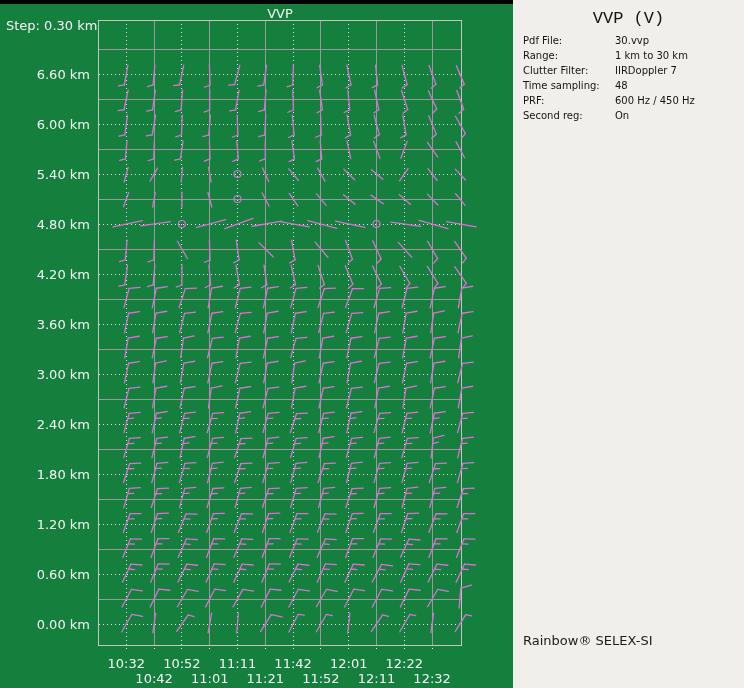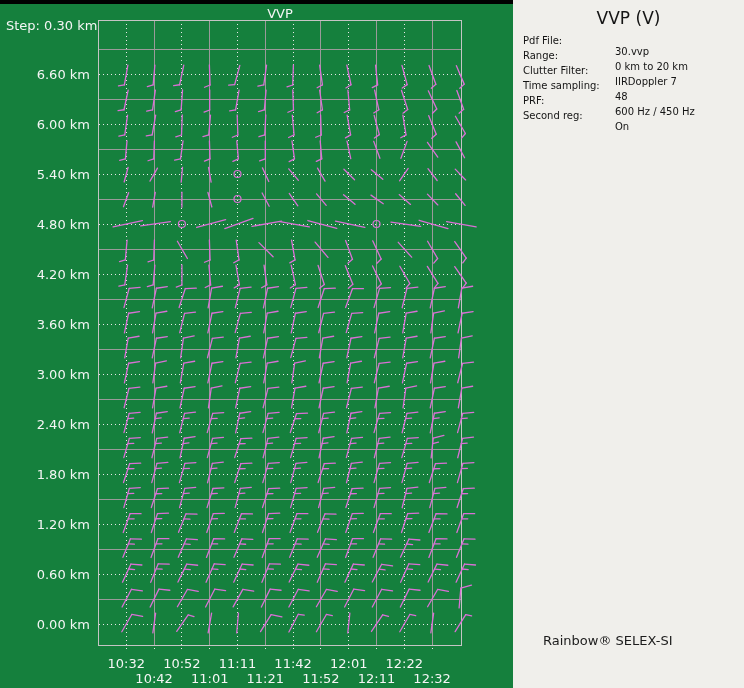--- a/index.html
+++ b/index.html
@@ -8,26 +8,26 @@
     font-family:"DejaVu Sans","Liberation Sans",sans-serif;
     background:#000;
   }
   #plot-wrap{position:absolute;left:0;top:4px;width:513px;height:688px;background:#15803d;}
   #plot-svg{display:block;}
   #info-panel{
     position:absolute;left:513px;top:0;width:231px;height:688px;
     background:#f0efeb;color:#141414;
   }
   .panel-head{padding-top:9px;text-align:center;font-size:17px;line-height:19px;color:#141414;}
-  .panel-head div{white-space:nowrap;}
+  .panel-head div{white-space:nowrap;font-family:Liberation Mono, monospace;}
   #param-list{margin-top:5px;}
   .param-row{position:relative;height:15px;font-size:10px;line-height:15px;white-space:nowrap;}
   .param-label{position:absolute;left:10px;top:0;}
-  .param-value{position:absolute;left:102px;top:11px;}
-  #brand-footer{position:absolute;left:10px;top:633px;font-size:13px;color:#1c1c1c;margin-left:20px;}
+  .param-value{position:absolute;left:102px;top:0;}
+  #brand-footer{position:absolute;left:10px;top:633px;font-size:13px;color:#1c1c1c;}
   text{font-family:"DejaVu Sans","Liberation Sans",sans-serif;}
 </style>
 </head>
 <body>
 
 <div id="screen">
 
   <div id="plot-wrap">
     <svg id="plot-svg" width="513" height="688">
       <text id="step-label" x="6" y="26" font-size="13" fill="#f5f5f5">Step: 0.30 km</text>
@@ -1344,21 +1344,21 @@
     <div class="panel-head">
       <div>VVP (V)</div>
     </div>
     <div id="param-list">
         <div class="param-row">
           <span class="param-label">Pdf File:</span>
           <span class="param-value">30.vvp</span>
         </div>
         <div class="param-row">
           <span class="param-label">Range:</span>
-          <span class="param-value">0 km to 20 km</span>
+          <span class="param-value">1 km to 30 km</span>
         </div>
         <div class="param-row">
           <span class="param-label">Clutter Filter:</span>
           <span class="param-value">IIRDoppler 7</span>
         </div>
         <div class="param-row">
           <span class="param-label">Time sampling:</span>
           <span class="param-value">48</span>
         </div>
         <div class="param-row">

